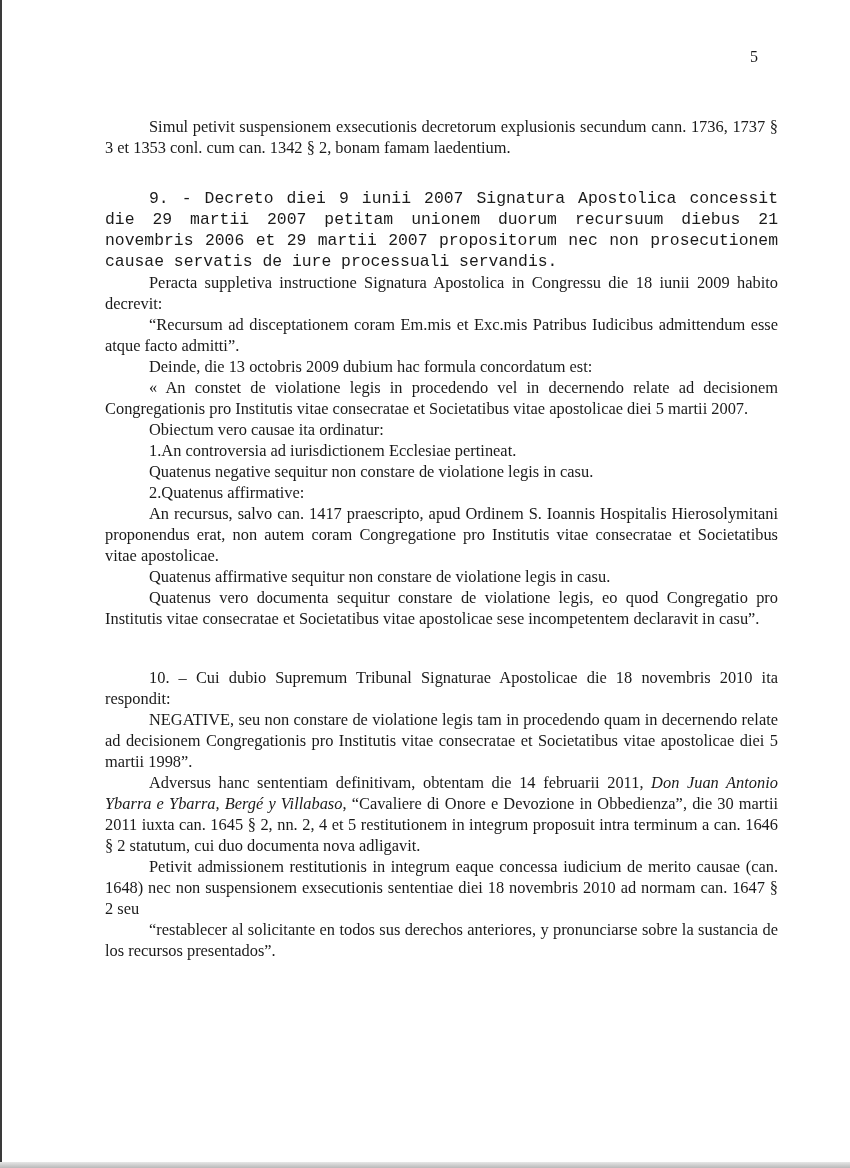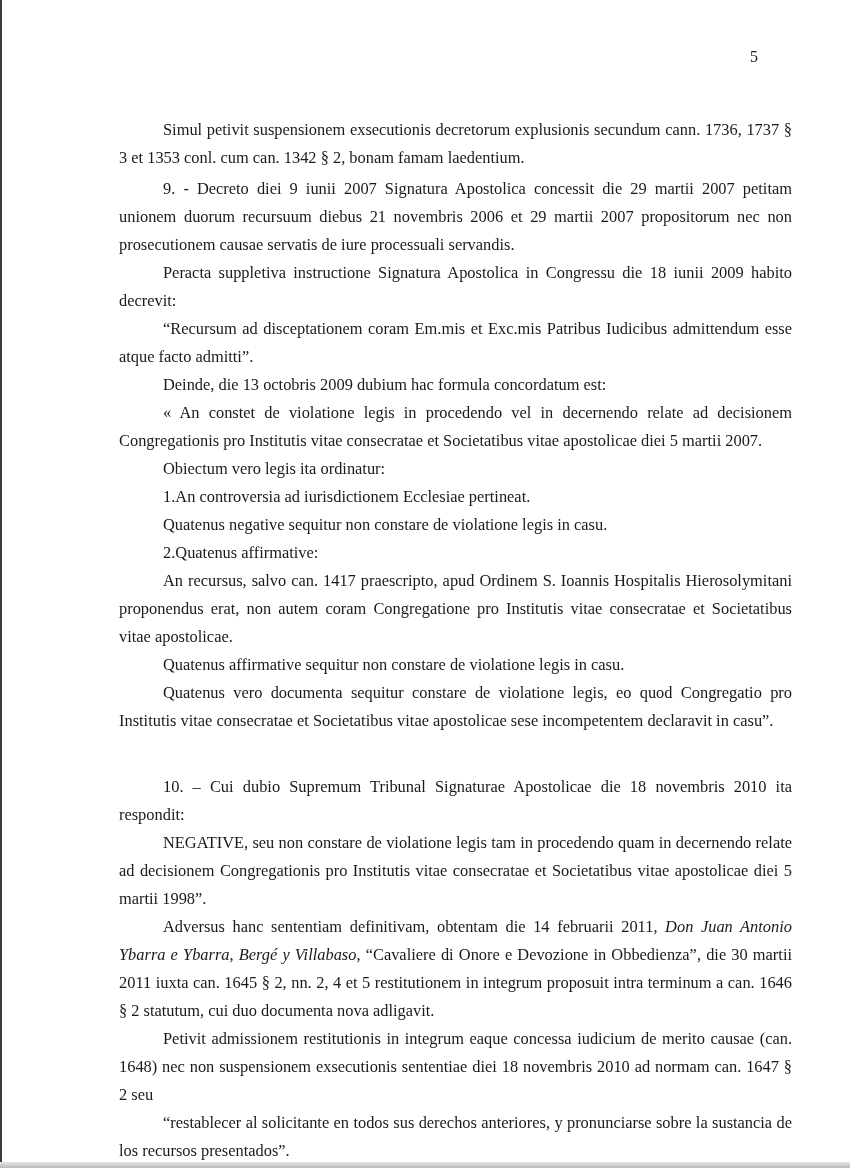--- a/index.html
+++ b/index.html
@@ -4,42 +4,42 @@
   <style>
     html, body { margin: 0; padding: 0; }
     body {
       width: 850px; height: 1168px; background: #ffffff; position: relative; overflow: hidden;
       font-family: "Liberation Serif", "DejaVu Serif", serif; color: #1a1a1a;
     }
     .left-edge { position: absolute; left: 0; top: 0; width: 2px; height: 1168px; background: #3a3a3a; }
     .bottom-edge { position: absolute; left: 0; bottom: 0; width: 850px; height: 6px;
       background: linear-gradient(to bottom, #e6e6e6, #b9b9b9); }
     .page-number { position: absolute; top: 48px; left: 750px; font-size: 16px; }
-    .text { position: absolute; left: 119px; width: 673px; font-size: 16.4px; line-height: 28px; }
+    .text { position: absolute; left: 105px; width: 673px; font-size: 16.4px; line-height: 21px; }
     .p { margin: 0; text-align: justify; text-indent: 44px; }
-    .p.gap { margin-top: 3px; }
+    .p.gap { margin-top: 30px; font-family: Liberation Mono, monospace; }
     .p.gap2 { margin-top: 38px; }
     .p .it { font-style: italic; }
   </style>
 </head>
 <body>
 
 <div class="left-edge"></div>
 <div class="bottom-edge"></div>
 
 <div class="page-number">5</div>
 
 <div class="text" style="top:116px;">
   <p class="p">Simul petivit suspensionem exsecutionis decretorum explusionis secundum cann. 1736, 1737 § 3 et 1353 conl. cum can. 1342 § 2, bonam famam laedentium.</p>
   <p class="p gap">9. -  Decreto diei 9 iunii 2007 Signatura Apostolica concessit die 29 martii 2007 petitam unionem duorum recursuum diebus 21 novembris 2006 et 29 martii 2007 propositorum nec non prosecutionem causae servatis de iure processuali servandis.</p>
   <p class="p">Peracta suppletiva instructione Signatura Apostolica in Congressu die 18 iunii 2009 habito decrevit:</p>
   <p class="p">“Recursum ad disceptationem coram Em.mis et Exc.mis Patribus Iudicibus admittendum esse atque facto admitti”.</p>
   <p class="p">Deinde, die 13 octobris 2009 dubium hac formula concordatum est:</p>
   <p class="p">« An constet de violatione legis in procedendo vel in decernendo relate ad decisionem Congregationis pro Institutis vitae consecratae et Societatibus vitae apostolicae diei 5 martii 2007.</p>
-  <p class="p">Obiectum vero legis ita ordinatur:</p>
+  <p class="p">Obiectum vero causae ita ordinatur:</p>
   <p class="p">1.An controversia ad iurisdictionem Ecclesiae pertineat.</p>
   <p class="p">Quatenus negative sequitur non constare de violatione legis in casu.</p>
   <p class="p">2.Quatenus affirmative:</p>
   <p class="p">An recursus, salvo can. 1417 praescripto, apud Ordinem S. Ioannis Hospitalis Hierosolymitani proponendus erat, non autem coram Congregatione pro Institutis vitae consecratae et Societatibus vitae apostolicae.</p>
   <p class="p">Quatenus affirmative sequitur non constare de violatione legis in casu.</p>
   <p class="p">Quatenus vero documenta sequitur constare de violatione legis, eo quod Congregatio pro Institutis vitae consecratae et Societatibus vitae apostolicae sese incompetentem declaravit in casu”.</p>
   <p class="p gap2">10. – Cui dubio Supremum Tribunal Signaturae Apostolicae die 18 novembris 2010 ita respondit:</p>
   <p class="p">NEGATIVE, seu non constare de violatione legis tam in procedendo quam in decernendo relate ad decisionem Congregationis pro Institutis vitae consecratae et Societatibus vitae apostolicae diei 5 martii 1998”.</p>
   <p class="p"><span>Adversus hanc sententiam definitivam, obtentam die 14 februarii 2011, </span><span class="it">Don Juan Antonio Ybarra e Ybarra, Bergé y Villabaso</span><span>, “Cavaliere di Onore e Devozione in Obbedienza”, die 30 martii 2011 iuxta can. 1645 § 2, nn. 2, 4 et 5 restitutionem in integrum proposuit intra terminum a can. 1646 § 2 statutum, cui duo documenta nova adligavit.</span></p>
   <p class="p">Petivit admissionem restitutionis in integrum eaque concessa iudicium de merito causae (can. 1648) nec non suspensionem exsecutionis sententiae diei 18 novembris 2010 ad normam can. 1647 § 2 seu</p>

